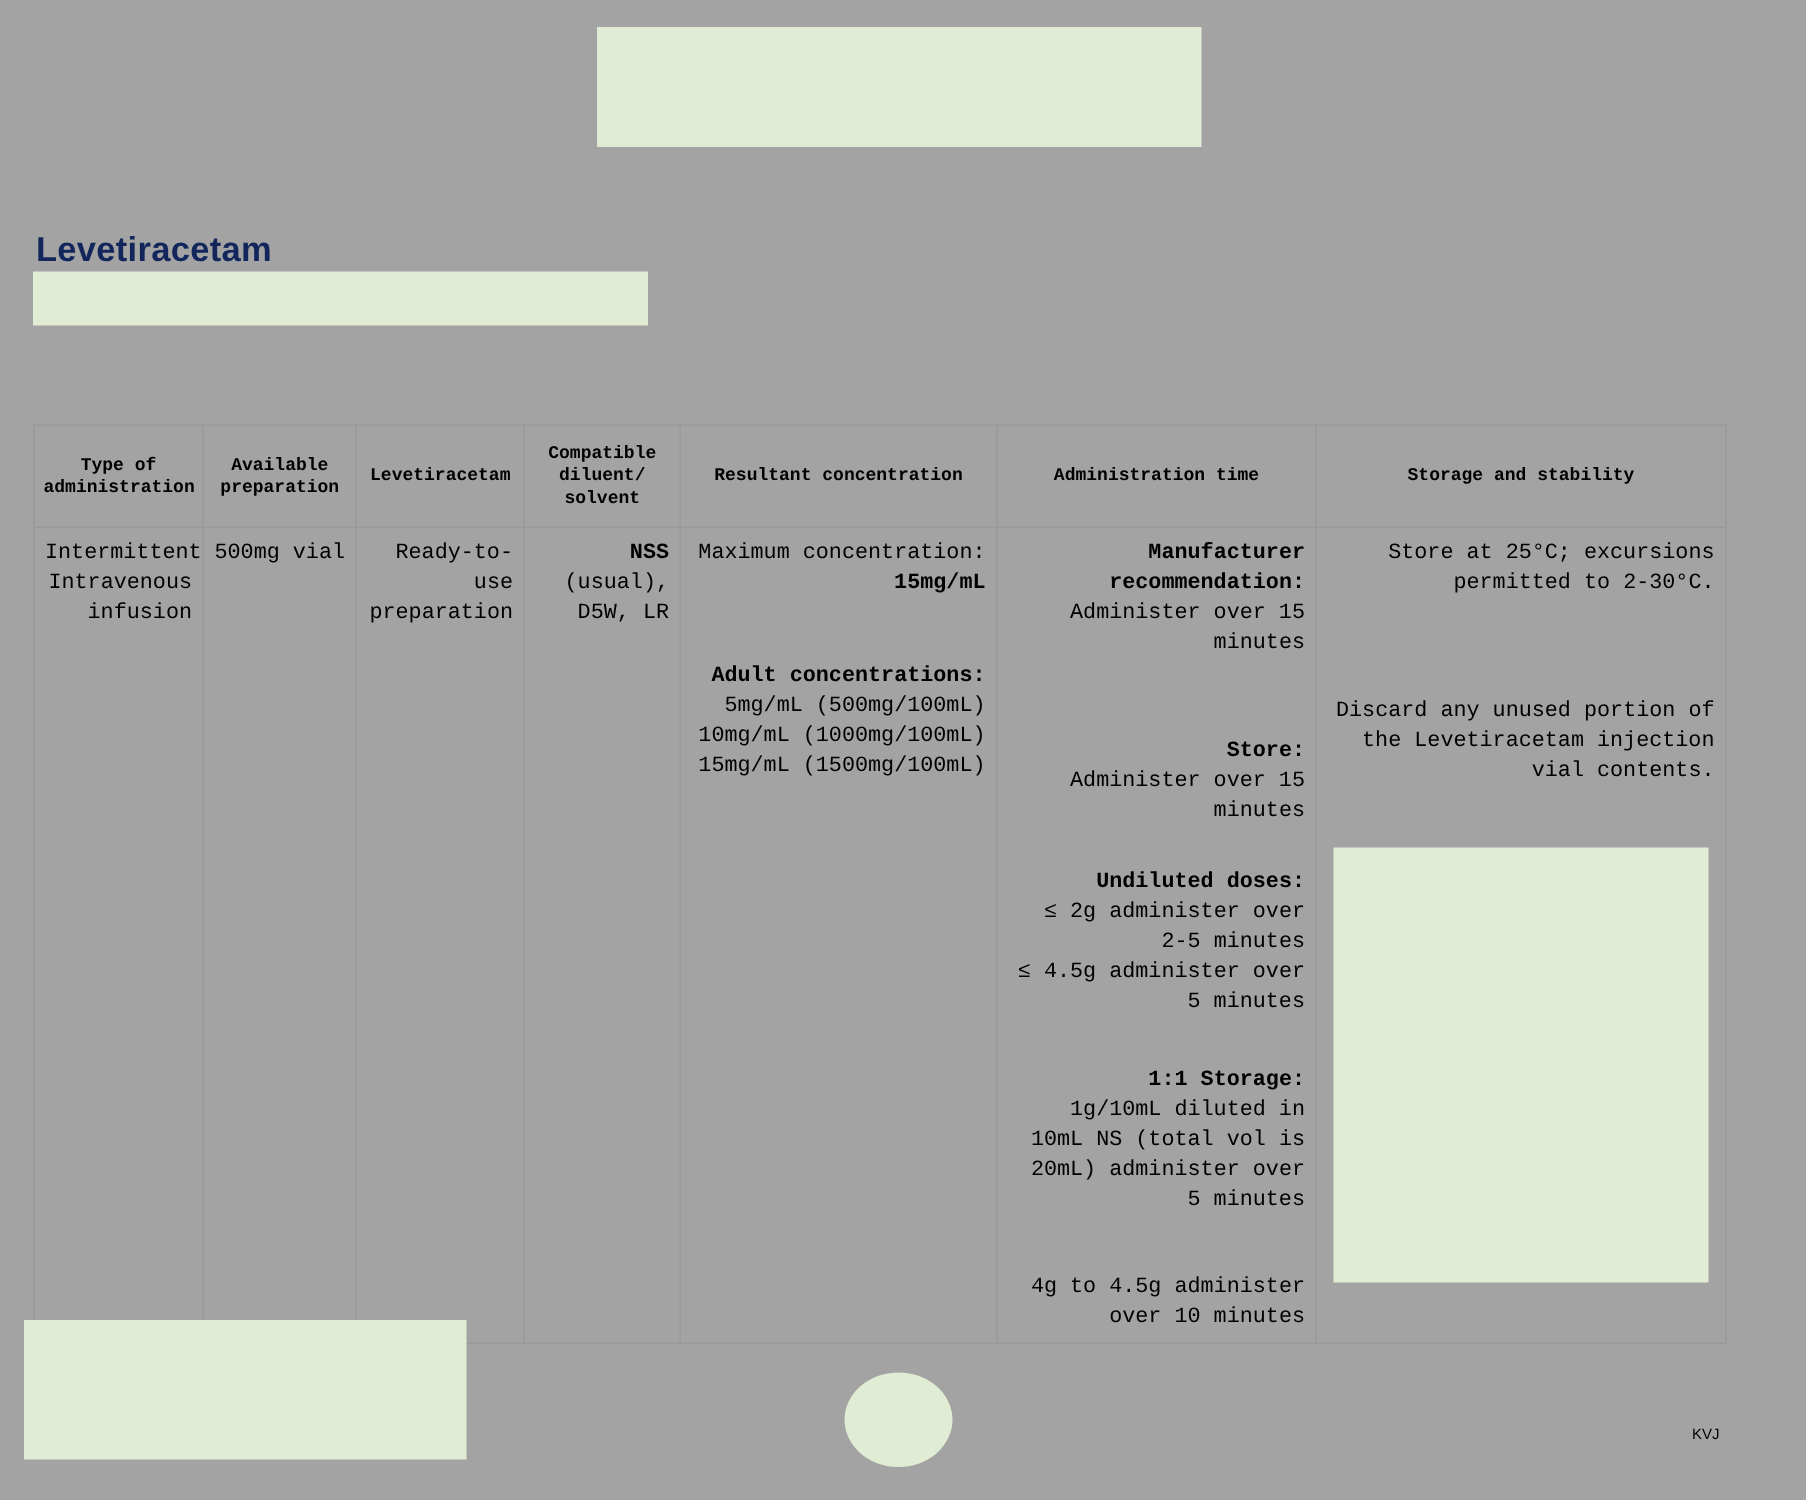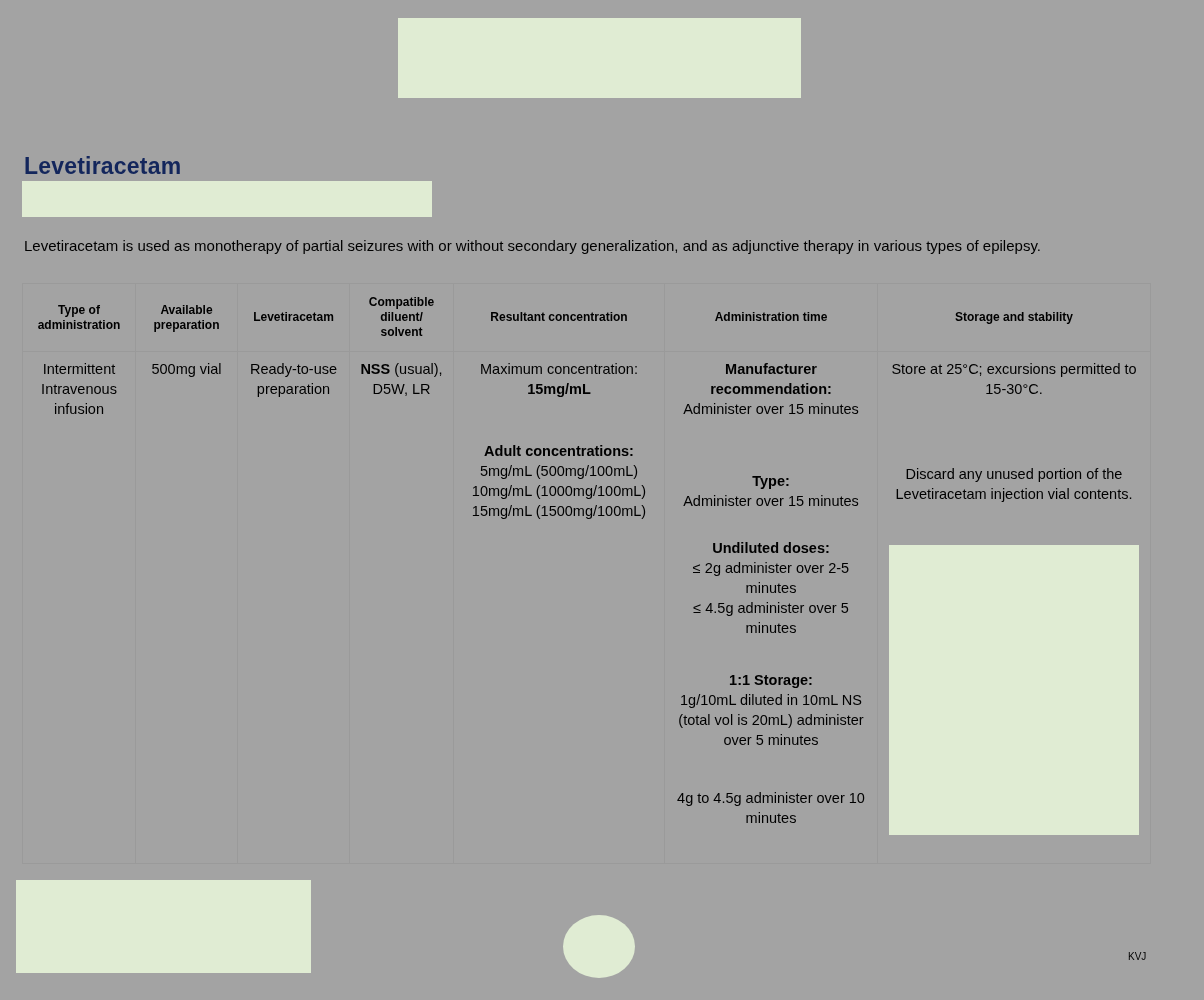--- a/index.html
+++ b/index.html
@@ -31,39 +31,40 @@
     width: 1165px;
     font-size: 15px;
     line-height: 20px;
   }
   table.drug-table {
     position: absolute;
     left: 22px; top: 283px;
     border-collapse: collapse;
     table-layout: fixed;
     width: 1128px;
+    font-family: Liberation Mono, monospace;
   }
   table.drug-table td, table.drug-table th {
     border: 1px solid #9a9a9a;
     box-sizing: border-box;
   }
   table.drug-table th {
     height: 68px;
     vertical-align: middle;
     text-align: center;
     font-size: 12px;
     font-weight: bold;
     line-height: 15px;
     padding: 2px 6px;
     white-space: pre-line;
   }
   table.drug-table td {
     height: 512px;
     vertical-align: top;
-    text-align: center;
+    text-align: right;
     font-size: 14.5px;
     line-height: 20px;
     padding: 7px;
   }
   .cell p { margin: 0; }
   .b { font-weight: bold; }
   .pre { white-space: pre-line; }
   .gap27 { height: 27px; }
   .gap32 { height: 32px; }
   .gap38 { height: 38px; }
@@ -87,21 +88,20 @@
 <body>
 
 <div class="page">
 
   <div class="redaction redaction-top" style="background-color: rgb(224, 236, 211);"></div>
 
   <h1 class="doc-title" style="margin: 0px; color: rgb(19, 38, 92);">Levetiracetam</h1>
 
   <div class="redaction redaction-title" style="background-color: rgb(224, 236, 211);"></div>
 
-  <p class="intro" style="margin:0;">Levetiracetam is used as monotherapy of partial seizures with or without secondary generalization, and as adjunctive therapy in various types of epilepsy.</p>
 
   <table class="drug-table">
     <colgroup>
       <col style="width:113px">
       <col style="width:102px">
       <col style="width:112px">
       <col style="width:104px">
       <col style="width:211px">
       <col style="width:213px">
       <col style="width:273px">
@@ -143,35 +143,35 @@
           <p class="b">Adult concentrations:</p>
           <p>5mg/mL (500mg/100mL)</p>
           <p>10mg/mL (1000mg/100mL)</p>
           <p>15mg/mL (1500mg/100mL)</p>
         </td>
 
         <td class="cell">
           <p class="b">Manufacturer recommendation:</p>
           <p>Administer over 15 minutes</p>
           <div class="gap52"></div>
-          <p class="b">Type:</p>
+          <p class="b">Store:</p>
           <p>Administer over 15 minutes</p>
           <div class="gap27"></div>
           <p class="b">Undiluted doses:</p>
           <p>≤ 2g administer over 2-5 minutes</p>
           <p>≤ 4.5g administer over 5 minutes</p>
           <div class="gap32"></div>
           <p class="b">1:1 Storage:</p>
           <p>1g/10mL diluted in 10mL NS (total vol is 20mL) administer over 5 minutes</p>
           <div class="gap38"></div>
           <p>4g to 4.5g administer over 10 minutes</p>
         </td>
 
         <td class="cell">
-          <p>Store at 25°C; excursions permitted to 15-30°C.</p>
+          <p>Store at 25°C; excursions permitted to 2-30°C.</p>
           <div class="gap65"></div>
           <p>Discard any unused portion of the Levetiracetam injection vial contents.</p>
           <div class="gap41"></div>
           <div class="storage-redaction" style="background-color: rgb(224, 236, 211);"></div>
         </td>
       </tr>
     </tbody>
   </table>
 
   <div class="redaction redaction-bottom" style="background-color: rgb(224, 236, 211);"></div>

